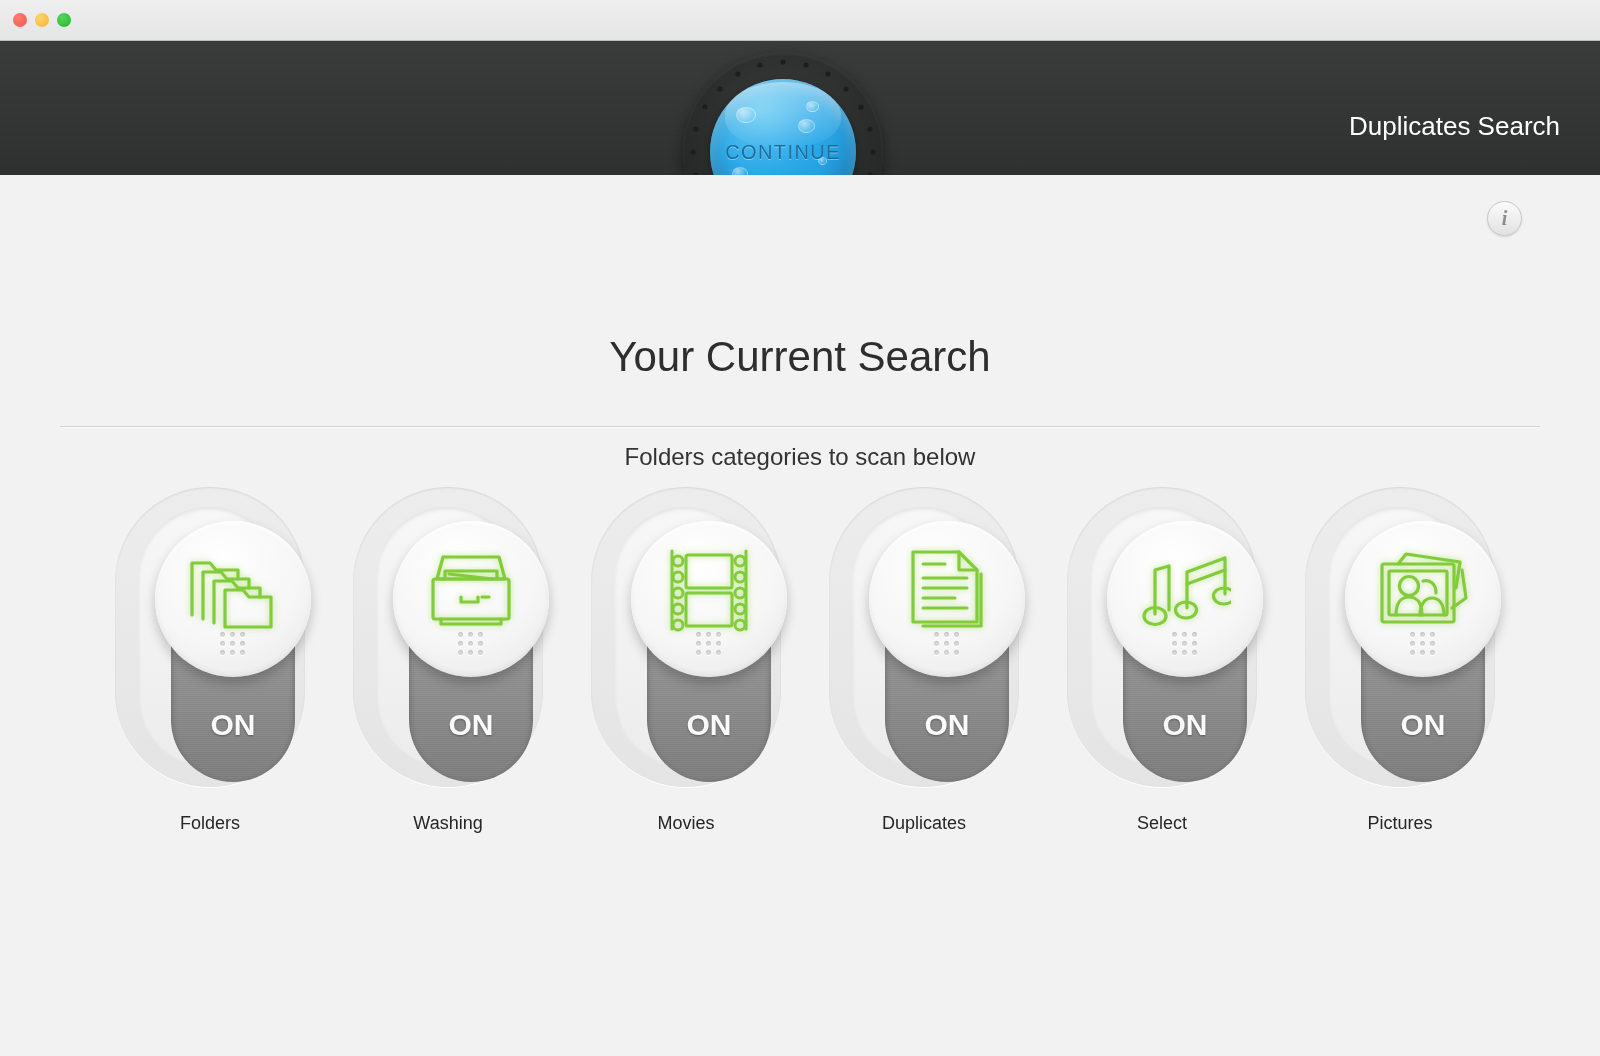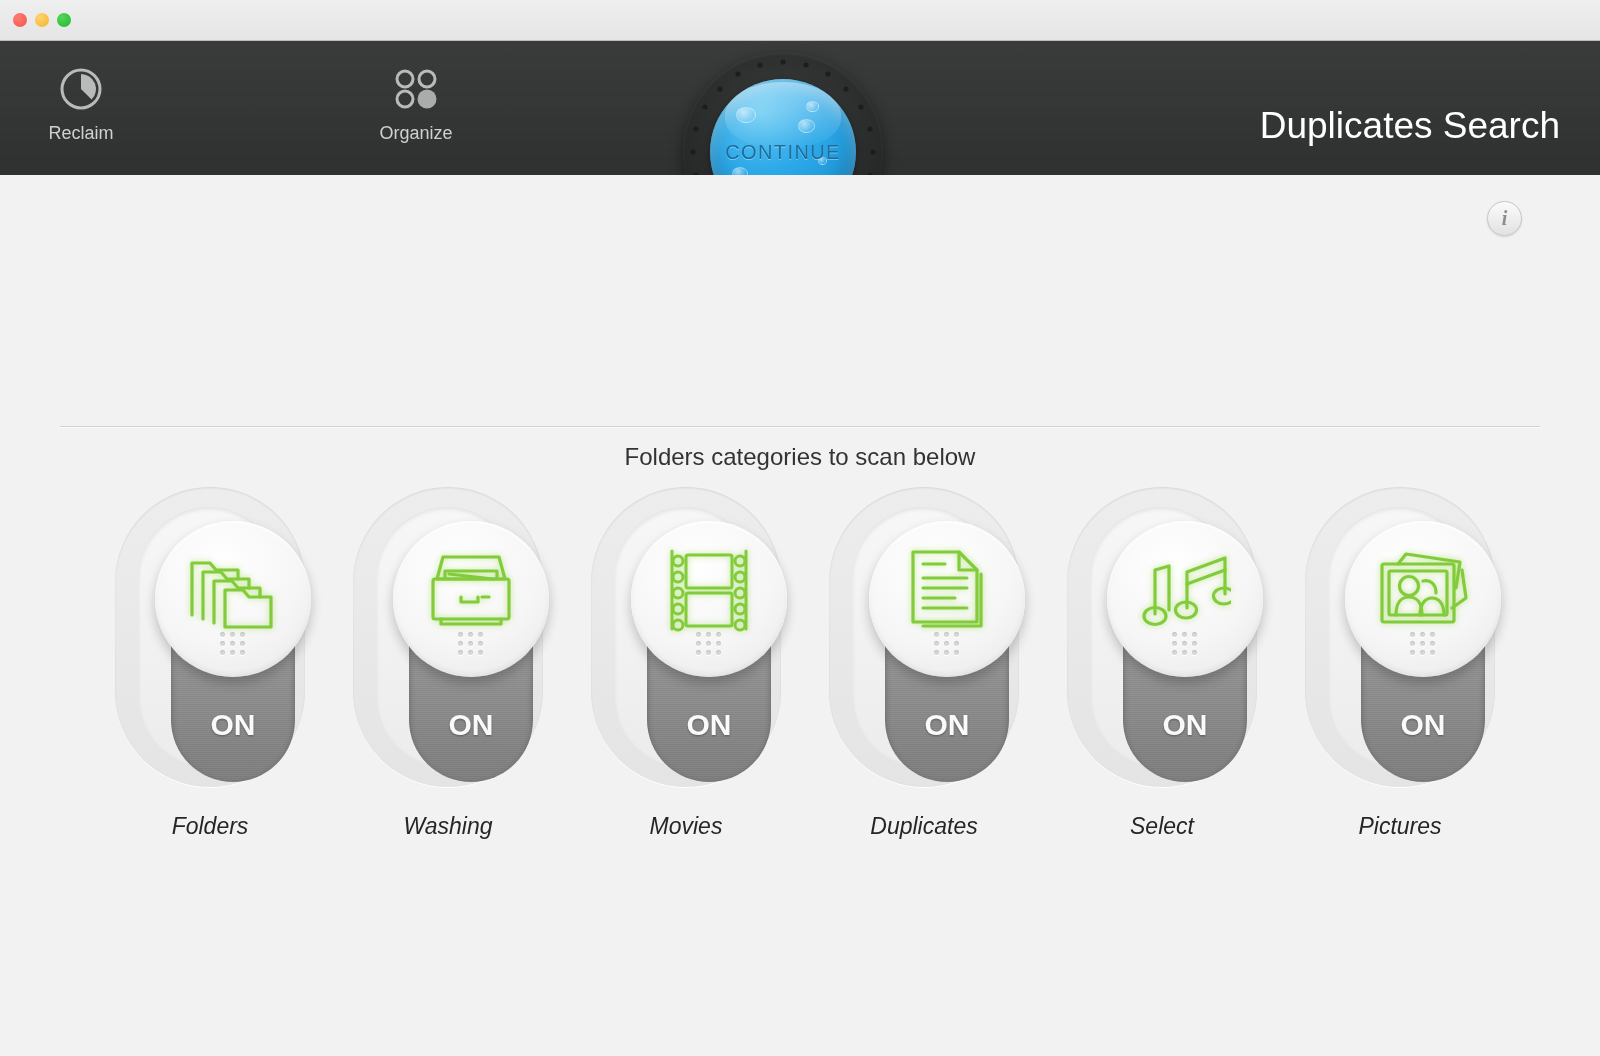--- a/index.html
+++ b/index.html
@@ -91,21 +91,21 @@
   }
   .tool-reclaim   { left: 6px; }
   .tool-duplicates{ left: 173px; }
   .tool-organize  { left: 341px; }
 
   .header-title {
     position: absolute;
     right: 40px;
     top: 85px;
     transform: translateY(-50%);
-    font-size: 37px;
+    font-size: 26px;
     color: #ffffff;
     font-weight: normal;
   }
 
   
   .knob-wrap {
     position: absolute;
     left: 683px;
     top: 52px;
     width: 200px;
@@ -309,65 +309,44 @@
   }
   .grip i {
     display: block;
     width: 5px; height: 5px;
     border-radius: 50%;
     background: #d7d7d7;
     box-shadow: 0 1px 0 #ffffff, inset 0 1px 1px rgba(0,0,0,0.12);
   }
   .toggle-label {
     margin-top: 26px;
-    font-size: 23px;
+    font-size: 18px;
     color: #262626;
-    font-style: italic;
   }
   .glow-icon {
     filter: drop-shadow(0 0 3px rgba(140, 210, 50, 0.55));
   }
 </style>
 </head>
 <body>
 
 <div class="window">
 
   <div class="titlebar">
     <div class="traffic">
       <span class="dot dot-close"></span>
       <span class="dot dot-min"></span>
       <span class="dot dot-max"></span>
     </div>
   </div>
 
   <div class="toolbar">
 
-    <div class="tool-item tool-reclaim">
-      <div class="tool-icon">
-        <svg width="46" height="46" viewBox="0 0 46 46">
-          <circle cx="23" cy="23" r="19" fill="none" stroke="#b9baba" stroke-width="3"></circle>
-          <path d="M23 23 L23 8 A15 15 0 0 1 33.6 33.6 Z" fill="#b9baba"></path>
-        </svg>
-      </div>
-      <div class="tool-label">Reclaim</div>
-    </div>
-
-
-    <div class="tool-item tool-organize">
-      <div class="tool-icon">
-        <svg width="48" height="44" viewBox="0 0 48 44">
-          <circle cx="13" cy="12" r="8" fill="none" stroke="#b9baba" stroke-width="3"></circle>
-          <circle cx="35" cy="12" r="8" fill="none" stroke="#b9baba" stroke-width="3"></circle>
-          <circle cx="13" cy="32" r="8" fill="none" stroke="#b9baba" stroke-width="3"></circle>
-          <circle cx="35" cy="32" r="9.5" fill="#aaabab"></circle>
-        </svg>
-      </div>
-      <div class="tool-label">Organize</div>
-    </div>
+
+
 
     <div class="header-title">Duplicates Search</div>
   </div>
 
   <div class="knob-wrap">
     <div class="knob-ring"></div>
     <svg class="knob-holes" viewBox="0 0 200 200">
       <g fill="#15201f">
         <circle cx="100" cy="10" r="2.6"></circle>
           <circle cx="123" cy="13" r="2.6"></circle>
@@ -407,20 +386,21 @@
       <span class="bubble" style="left:72px; top:118px; width:10px; height:8px;"></span>
       <span class="bubble" style="left:108px; top:78px; width:9px; height:8px;"></span>
       <div class="knob-label">CONTINUE</div>
     </div>
   </div>
 
   <div class="content">
 
     <div class="info-btn">i</div>
 
+    <div class="page-title">Your Current Search</div>
     <div class="divider"></div>
     <div class="subtitle">Folders categories to scan below</div>
 
     <div class="toggle-row">
 
       <div class="toggle-cell">
         <div class="toggle">
           <div class="toggle-track">
             <div class="toggle-channel">
               <div class="toggle-state">ON</div>

